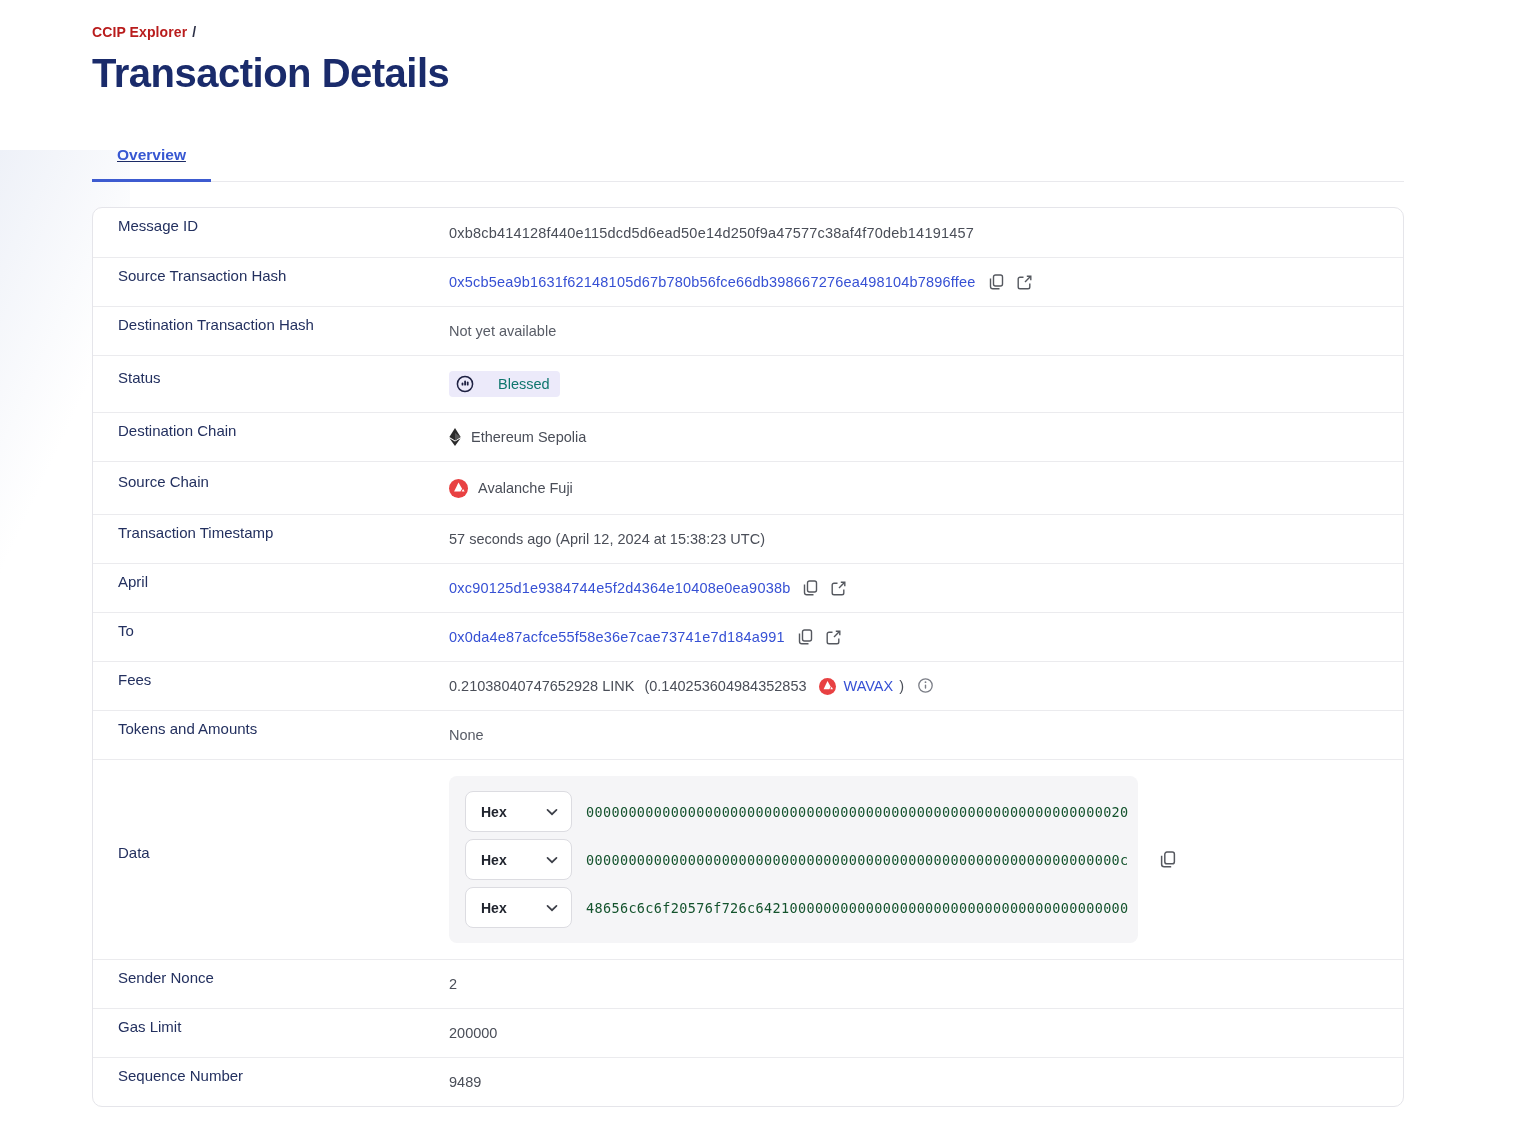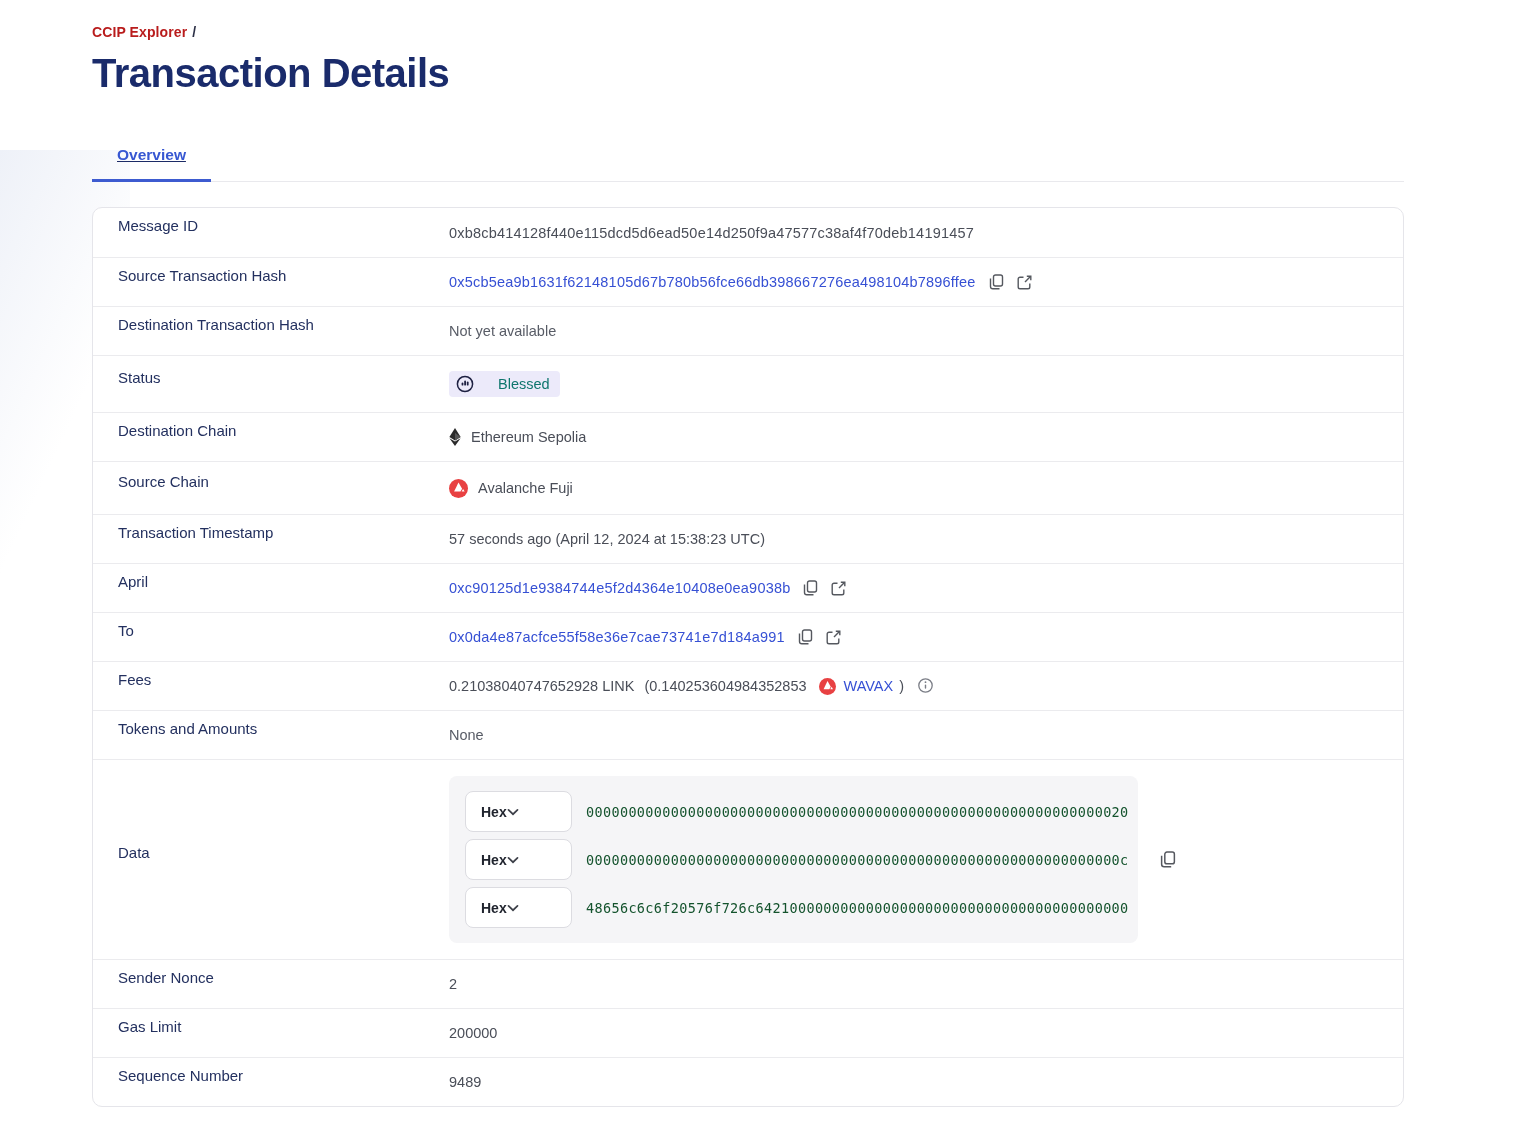--- a/index.html
+++ b/index.html
@@ -57,21 +57,21 @@
 
   .data-row { align-items: center; }
   .data-block-wrap { display: flex; align-items: center; padding: 16px 0; }
   .data-block {
     background: #f5f5f7; border-radius: 8px; padding: 15px 16px; width: 689px;
     display: flex; flex-direction: column; gap: 7px;
   }
   .hex-line { display: flex; align-items: center; }
   .hex-select {
     width: 107px; height: 41px; background: #fff; border: 1px solid #dcdce1; border-radius: 8px;
-    display: inline-flex; align-items: center; padding: 0 13px 0 15px;
+    display: inline-flex; align-items: center; justify-content: space-between; padding: 0 13px 0 15px;
     font-size: 14px; font-weight: 700; color: #20242e; cursor: pointer; flex: none;
   }
   .hex-text {
     margin-left: 14px; font-family: "DejaVu Sans Mono", "Liberation Mono", monospace;
     font-size: 13.5px; color: #14532d; letter-spacing: .35px; white-space: nowrap;
   }
   .data-copy { margin-left: 22px; }
 </style>
 </head>
 <body>

